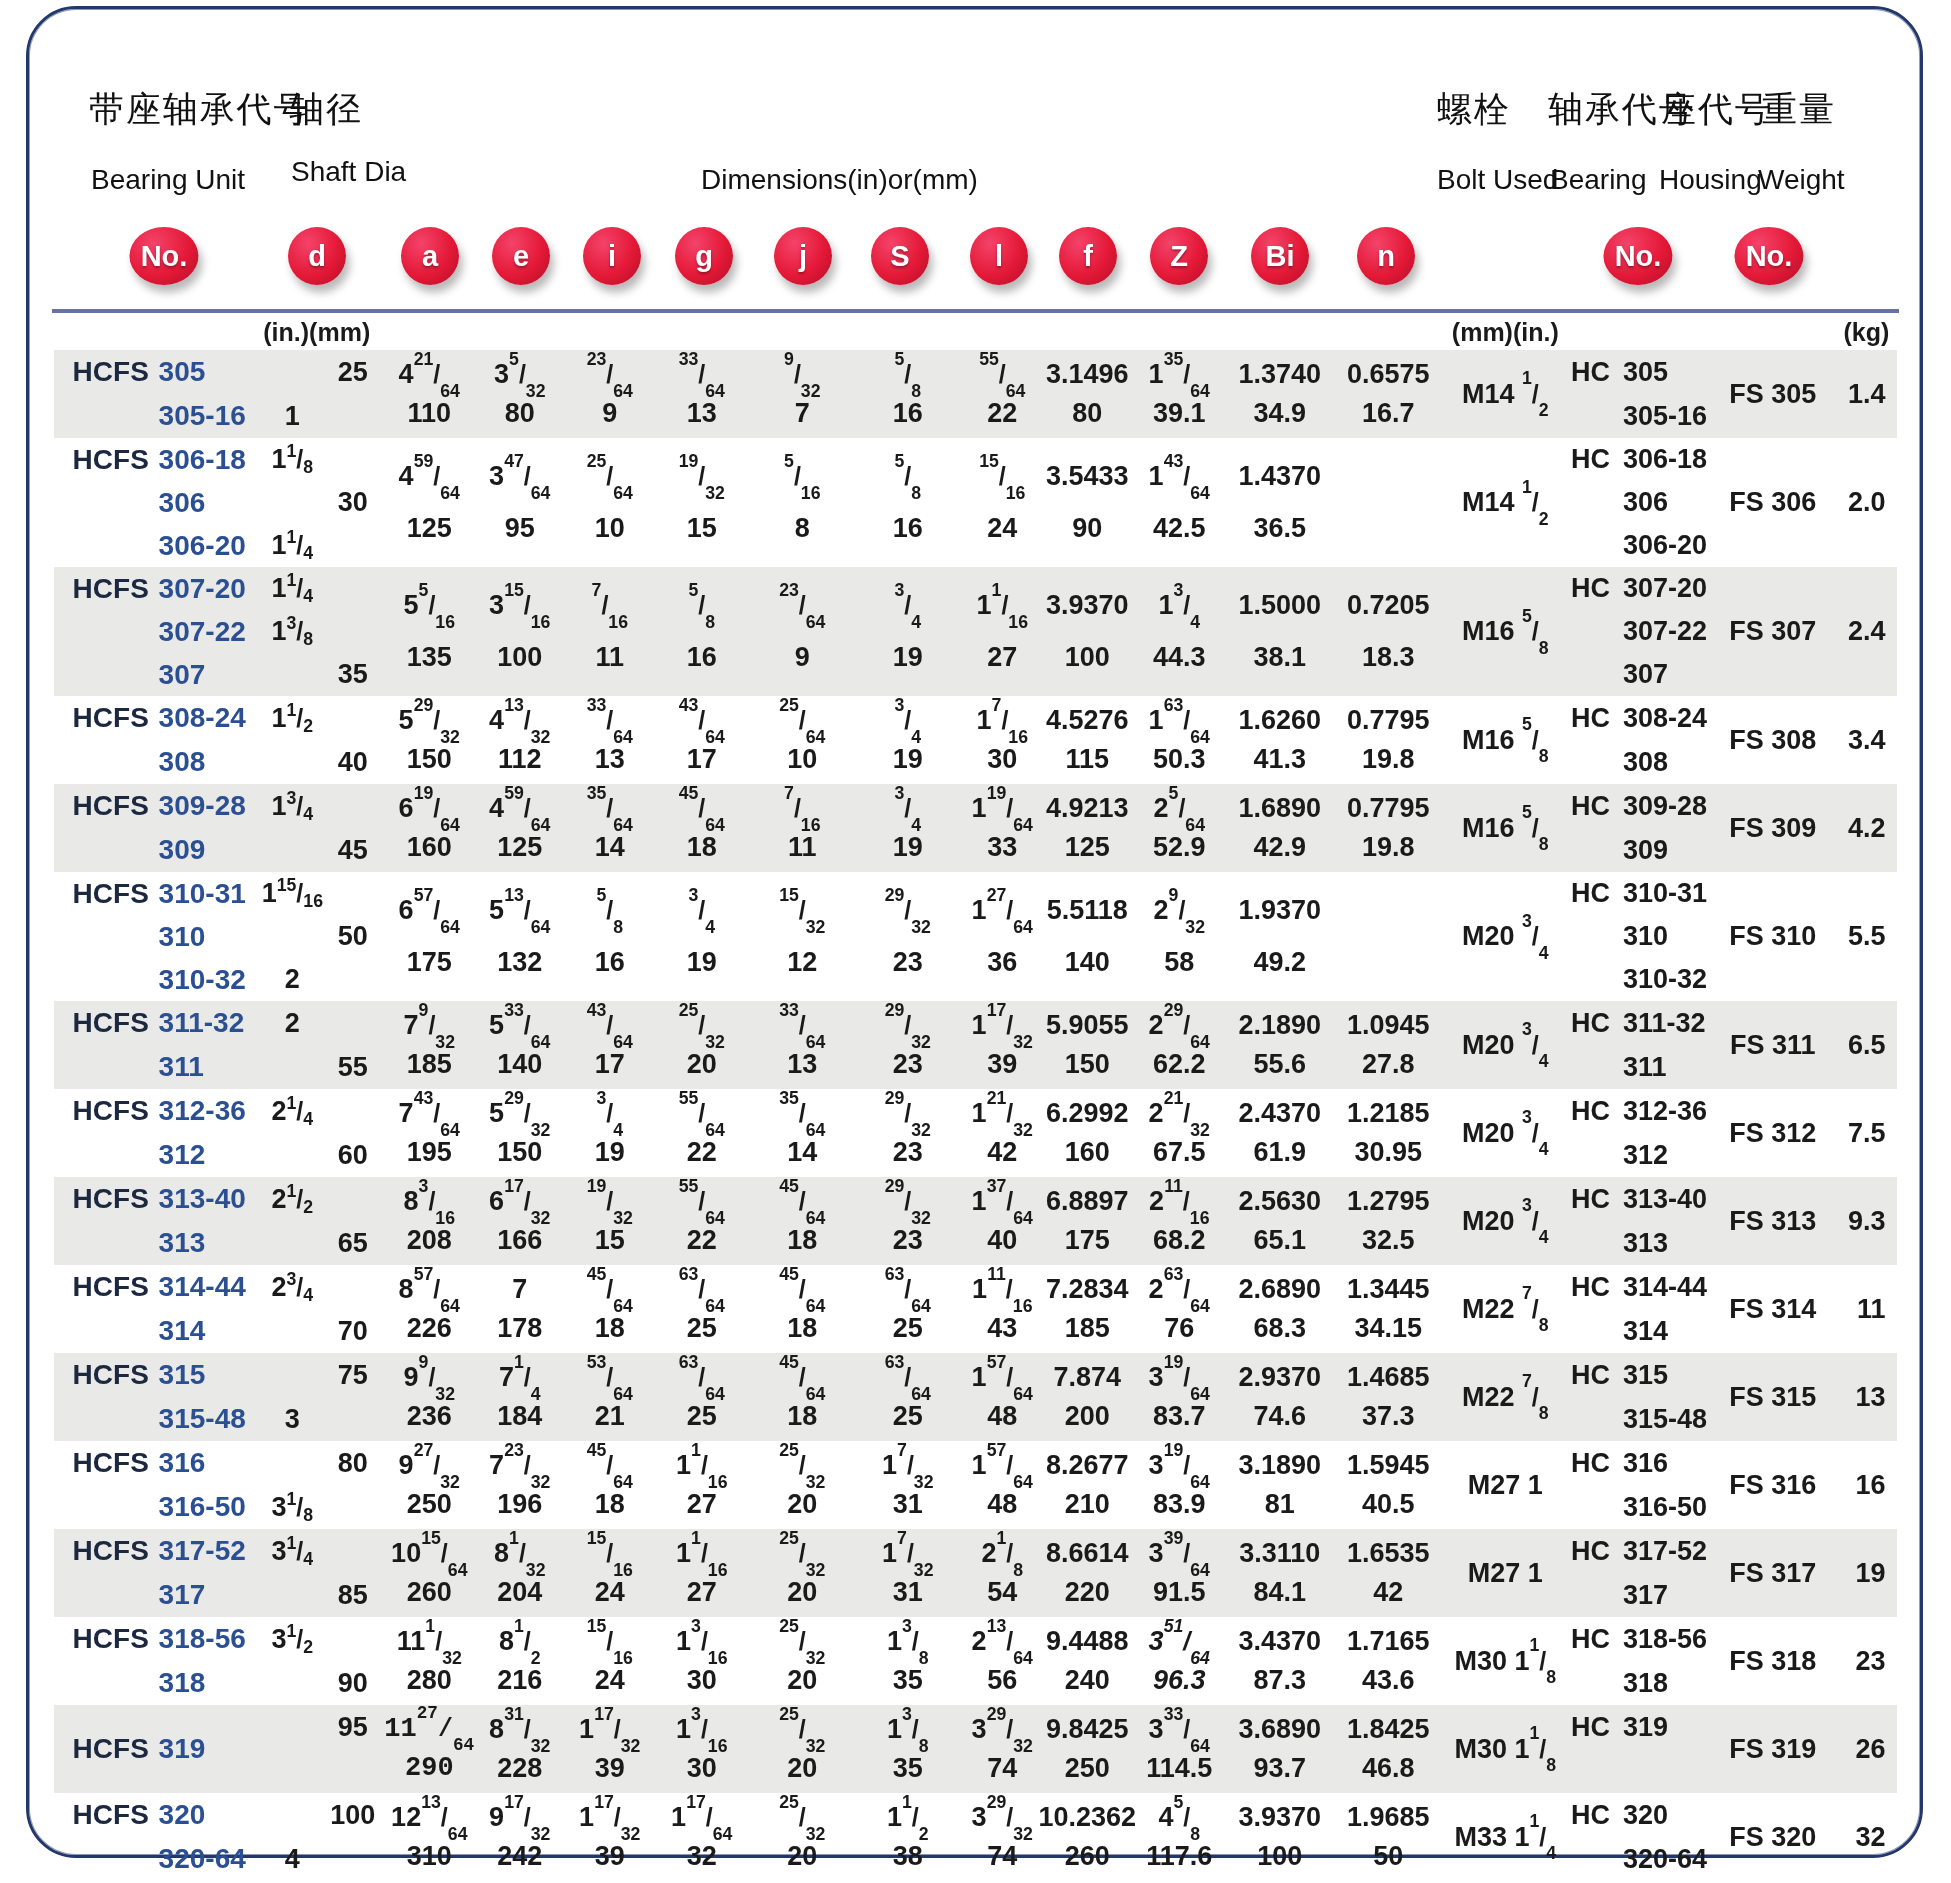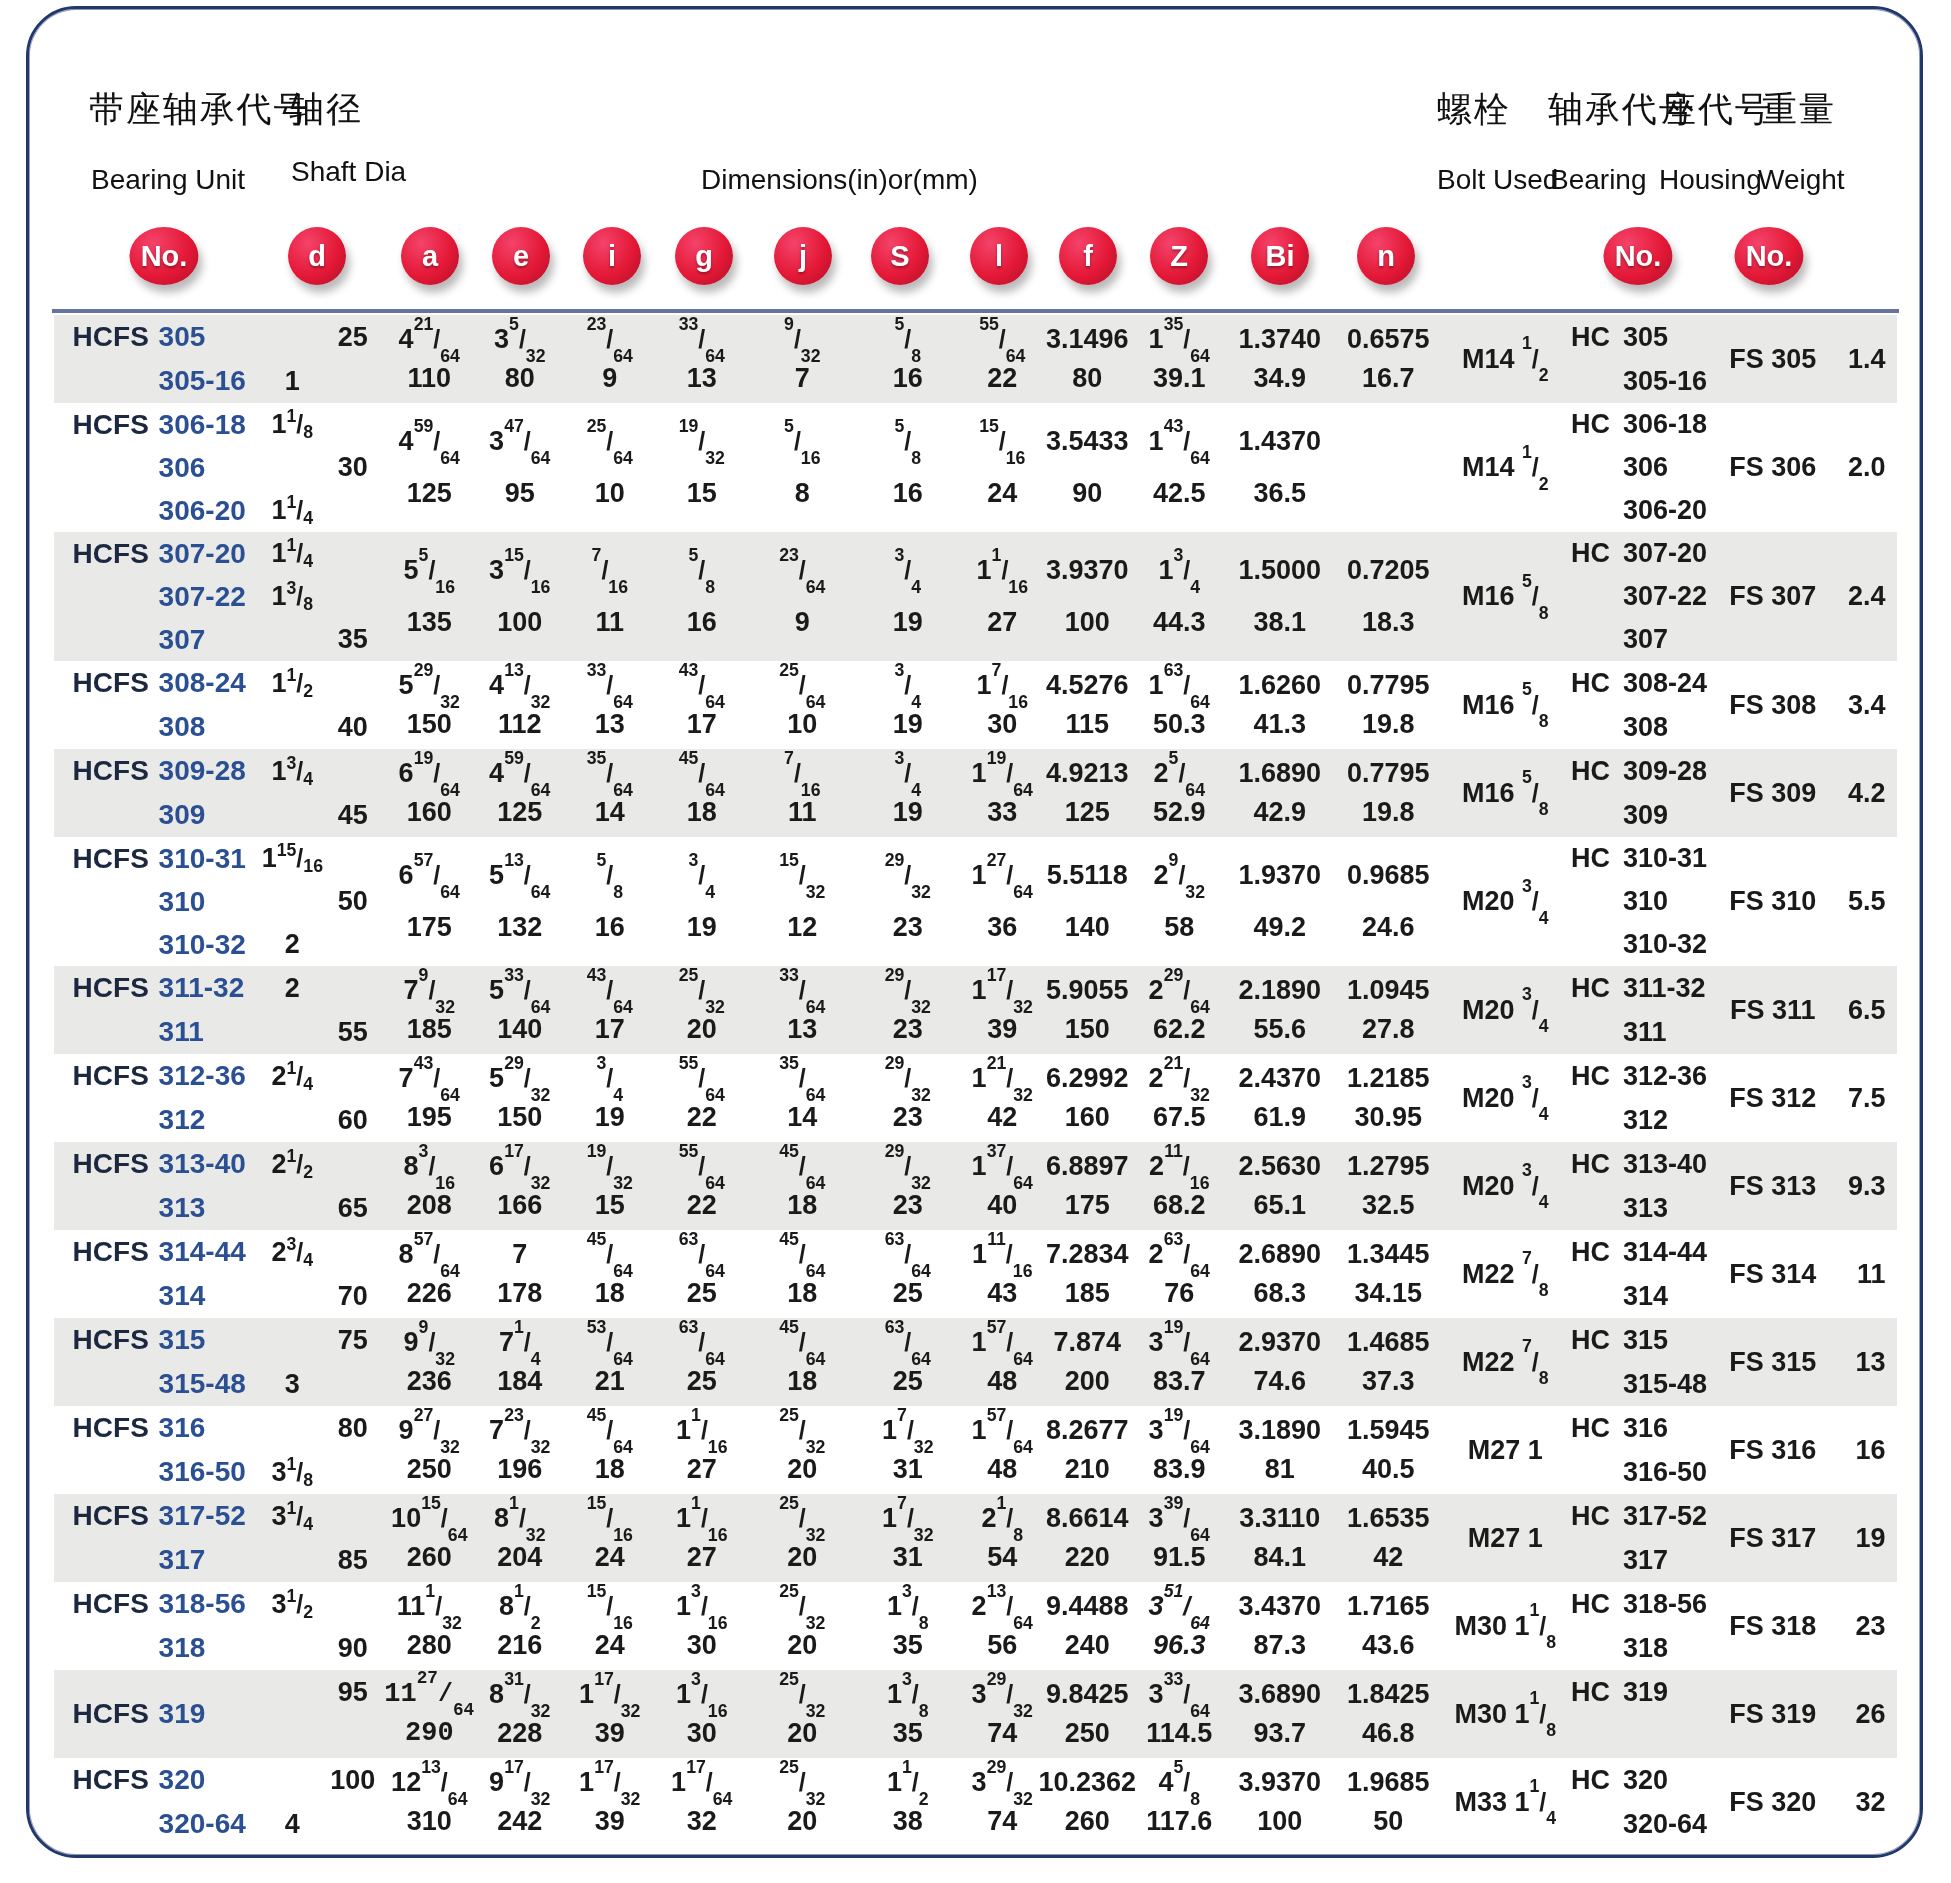--- a/index.html
+++ b/index.html
@@ -77,20 +77,25 @@
       <div class="badge" style="left: 1179px;">Z</div>
       <div class="badge" style="left: 1280px;">Bi</div>
       <div class="badge" style="left: 1386px;">n</div>
       <div class="badge" style="left: 1638px;">No.</div>
       <div class="badge" style="left: 1769px;">No.</div>
     </div>
 
   <div class="divider"></div>
 
   <div class="table-area">
+    <div class="grid units-row">
+      <div class="unit-lbl u-d">(in.)(mm)</div>
+      <div class="unit-lbl u-bolt">(mm)(in.)</div>
+      <div class="unit-lbl u-kg">(kg)</div>
+    </div>
     <div id="table-body">
         <div class="grid rowgroup r2">
           <div class="cell no-cell" style="grid-area: 1 / 1;">
             <span class="prefix">HCFS</span>
             <span class="model">305</span>
           </div>
           <div class="cell dmm" style="grid-area: 1 / 3;">25</div>
           <div class="cell no-cell" style="grid-area: 2 / 1;">
             <span class="prefix"></span>
             <span class="model">305-16</span>
@@ -497,24 +502,20 @@
             <div class="vin">5.5118</div>
             <div class="vmm">140</div>
           </div>
           <div class="cell dim" style="grid-area: 1 / 12 / -1;">
             <div class="vin">2<sup>9</sup><span class="sl">/</span><sub>32</sub></div>
             <div class="vmm">58</div>
           </div>
           <div class="cell dim" style="grid-area: 1 / 13 / -1;">
             <div class="vin">1.9370</div>
             <div class="vmm">49.2</div>
-          </div>
-          <div class="cell dim" style="grid-area: 1 / 14 / -1;">
-            <div class="vin">0.9685</div>
-            <div class="vmm">24.6</div>
           </div>
           <div class="cell bolt" style="grid-area: 1 / 15 / -1;">
             <span class="bm">M20</span>
             <span><sup>3</sup><span class="sl">/</span><sub>4</sub></span>
           </div>
           <div class="cell brg" style="grid-area: 1 / 16;">
             <span class="bprefix">HC</span>
             <span class="bnum">310-31</span>
           </div>
           <div class="cell brg" style="grid-area: 2 / 16;">

